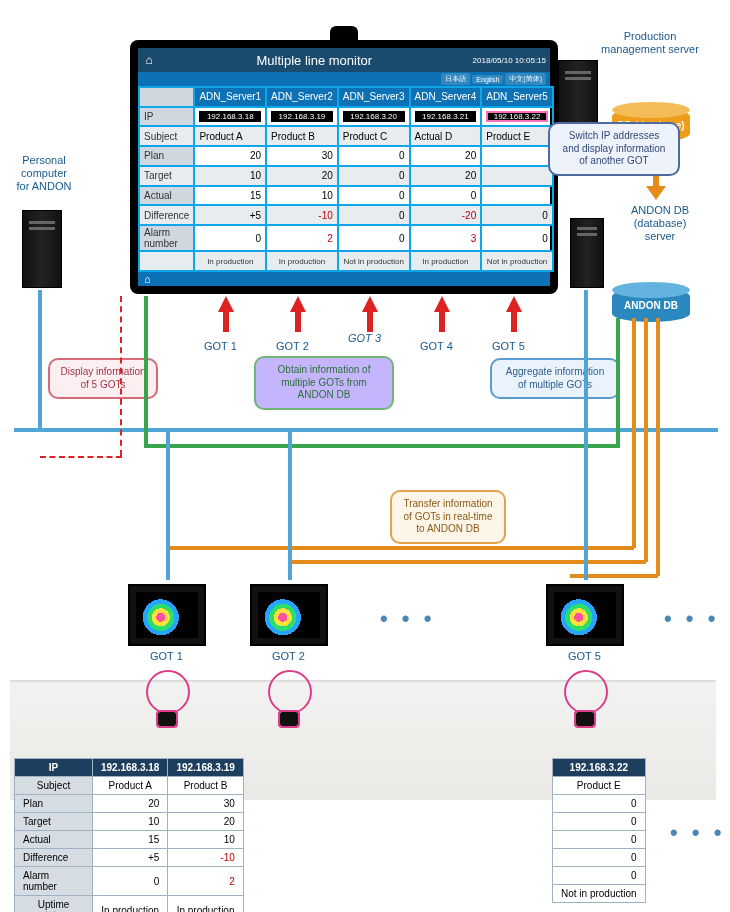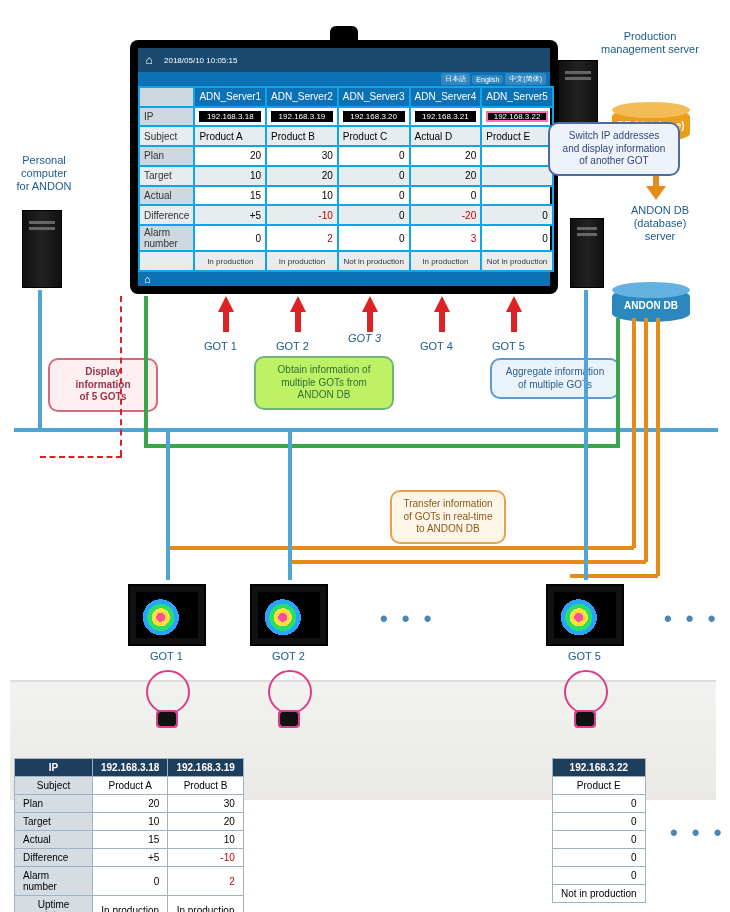--- a/index.html
+++ b/index.html
@@ -153,21 +153,21 @@
     border: 2px solid;
     border-radius: 10px;
     padding: 6px 8px;
     font-size: 10px;
     text-align: center;
     color: #333;
     line-height: 1.25;
     background: #fff;
   }
   .bubble.red    { border-color: #d46a7a; background: #fdeef1; color:#9a3648; }
-  .bubble.green  { border-color: #6fb779; background: #bef264; color:#2e6f3c; }
+  .bubble.green  { border-color: #6fb779; background: #c4b5fd; color:#2e6f3c; }
   .bubble.blue   { border-color: #5a9bd0; background: #eaf3fb; color:#2d5e8c; }
   .bubble.indigo { border-color: #4f6aa0; background: #eef2fb; color:#314877; }
   .bubble.orange { border-color: #e5a24a; background: #fdf5e7; color:#8a5a19; }
 
   
   .arrowUp {
     position: absolute;
     width: 0; height: 0;
     border-left: 8px solid transparent;
     border-right: 8px solid transparent;
@@ -264,20 +264,21 @@
   .sumtbl .neg { color:#c00000; }
 
 </style>
 </head>
 <body>
 
 <div class="monitor">
   <div class="screen">
     <div class="screen-titlebar">
       <span class="home">⌂</span>
+      <span class="title">Multiple line monitor</span>
       <span class="datetime">2018/05/10 10:05:15</span>
     </div>
     <div class="lang-bar">
       <span>日本語</span>
       <span>English</span>
       <span>中文(简体)</span>
     </div>
 
     <table class="mtable">
       <tbody>
@@ -414,21 +415,21 @@
   <div class="bay" style="top:8px;"></div>
     <div class="bay" style="top:14px;"></div>
 </div>
 <div class="db db-blue" style="left:612px; top:288px;">
   <div class="db-text">ANDON DB</div>
 </div>
 
 <div class="bubble indigo" style="left:548px; top:122px; width:132px; white-space:pre-line;">Switch IP addresses
 and display information
 of another GOT</div>
-<div class="bubble red" style="left:48px;  top:358px; width:110px; white-space:pre-line;font-weight:bold;">Display information
+<div class="bubble red" style="left:48px;  top:358px; width:110px; white-space:pre-line;">Display information
 of 5 GOTs</div>
 <div class="bubble green" style="left:254px; top:356px; width:140px; white-space:pre-line;">Obtain information of
 multiple GOTs from
 ANDON DB</div>
 <div class="bubble blue" style="left:490px; top:358px; width:130px; white-space:pre-line;">Aggregate information
 of multiple GOTs</div>
 <div class="bubble orange" style="left:390px; top:490px; width:116px; white-space:pre-line;">Transfer information
 of GOTs in real-time
 to ANDON DB</div>
 

